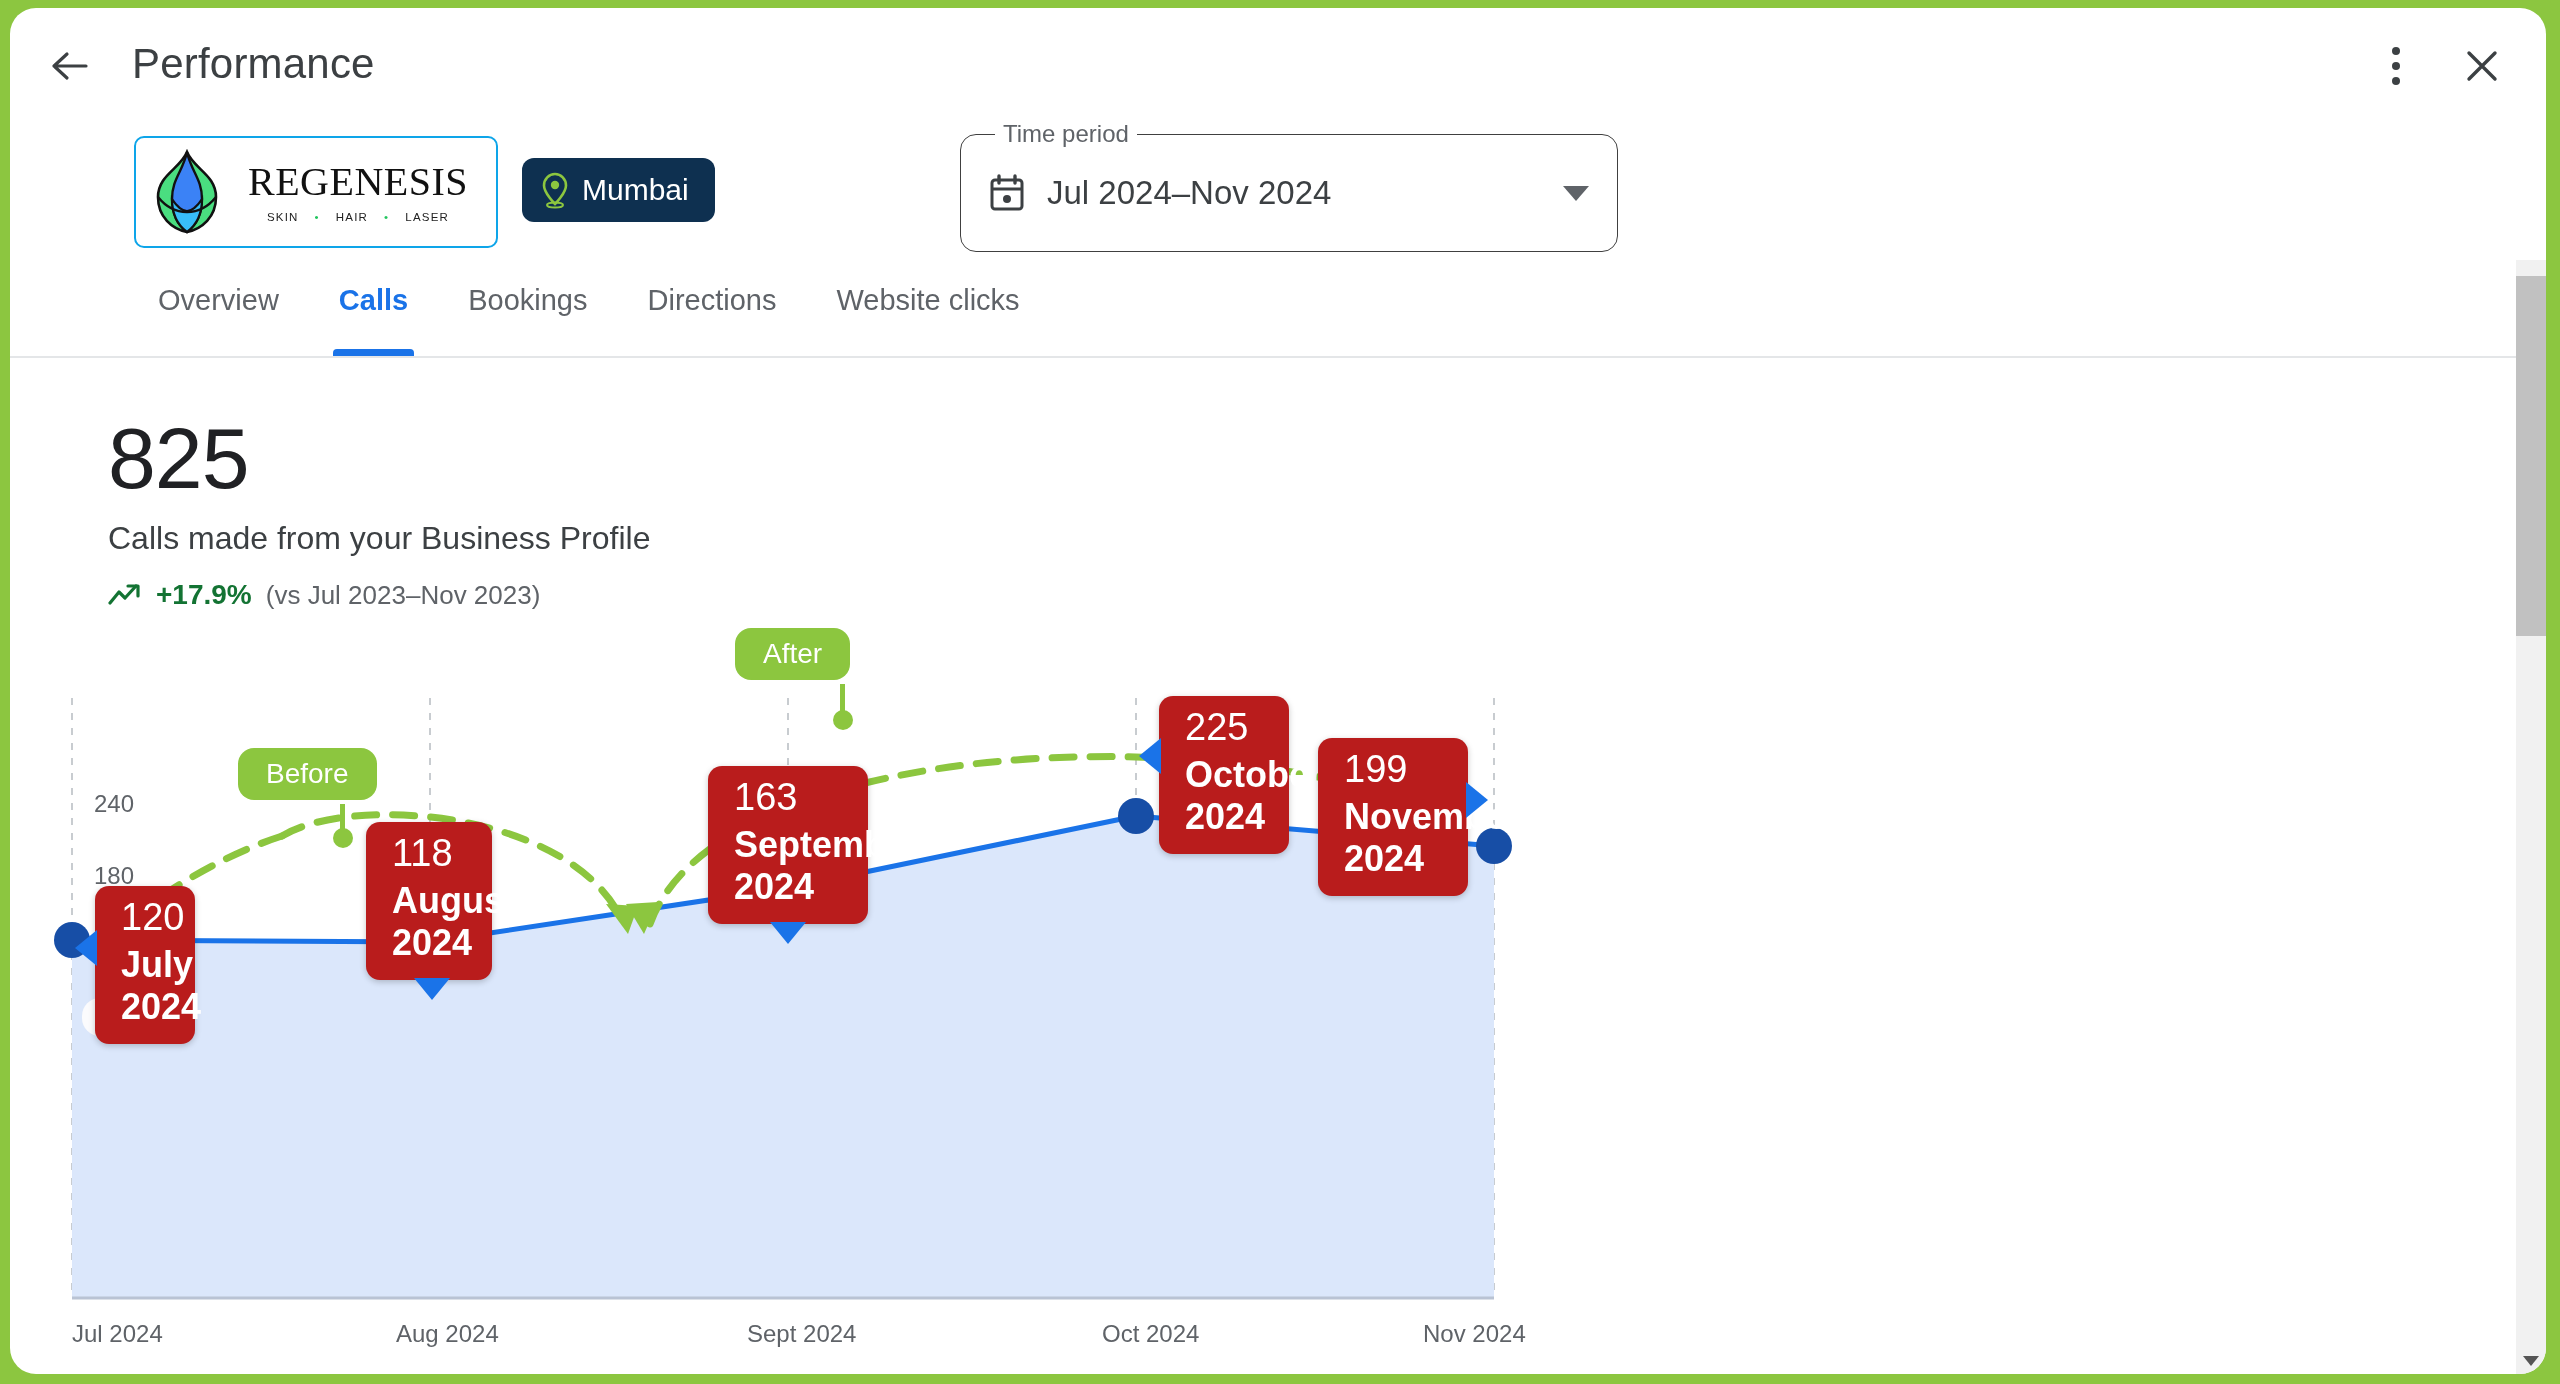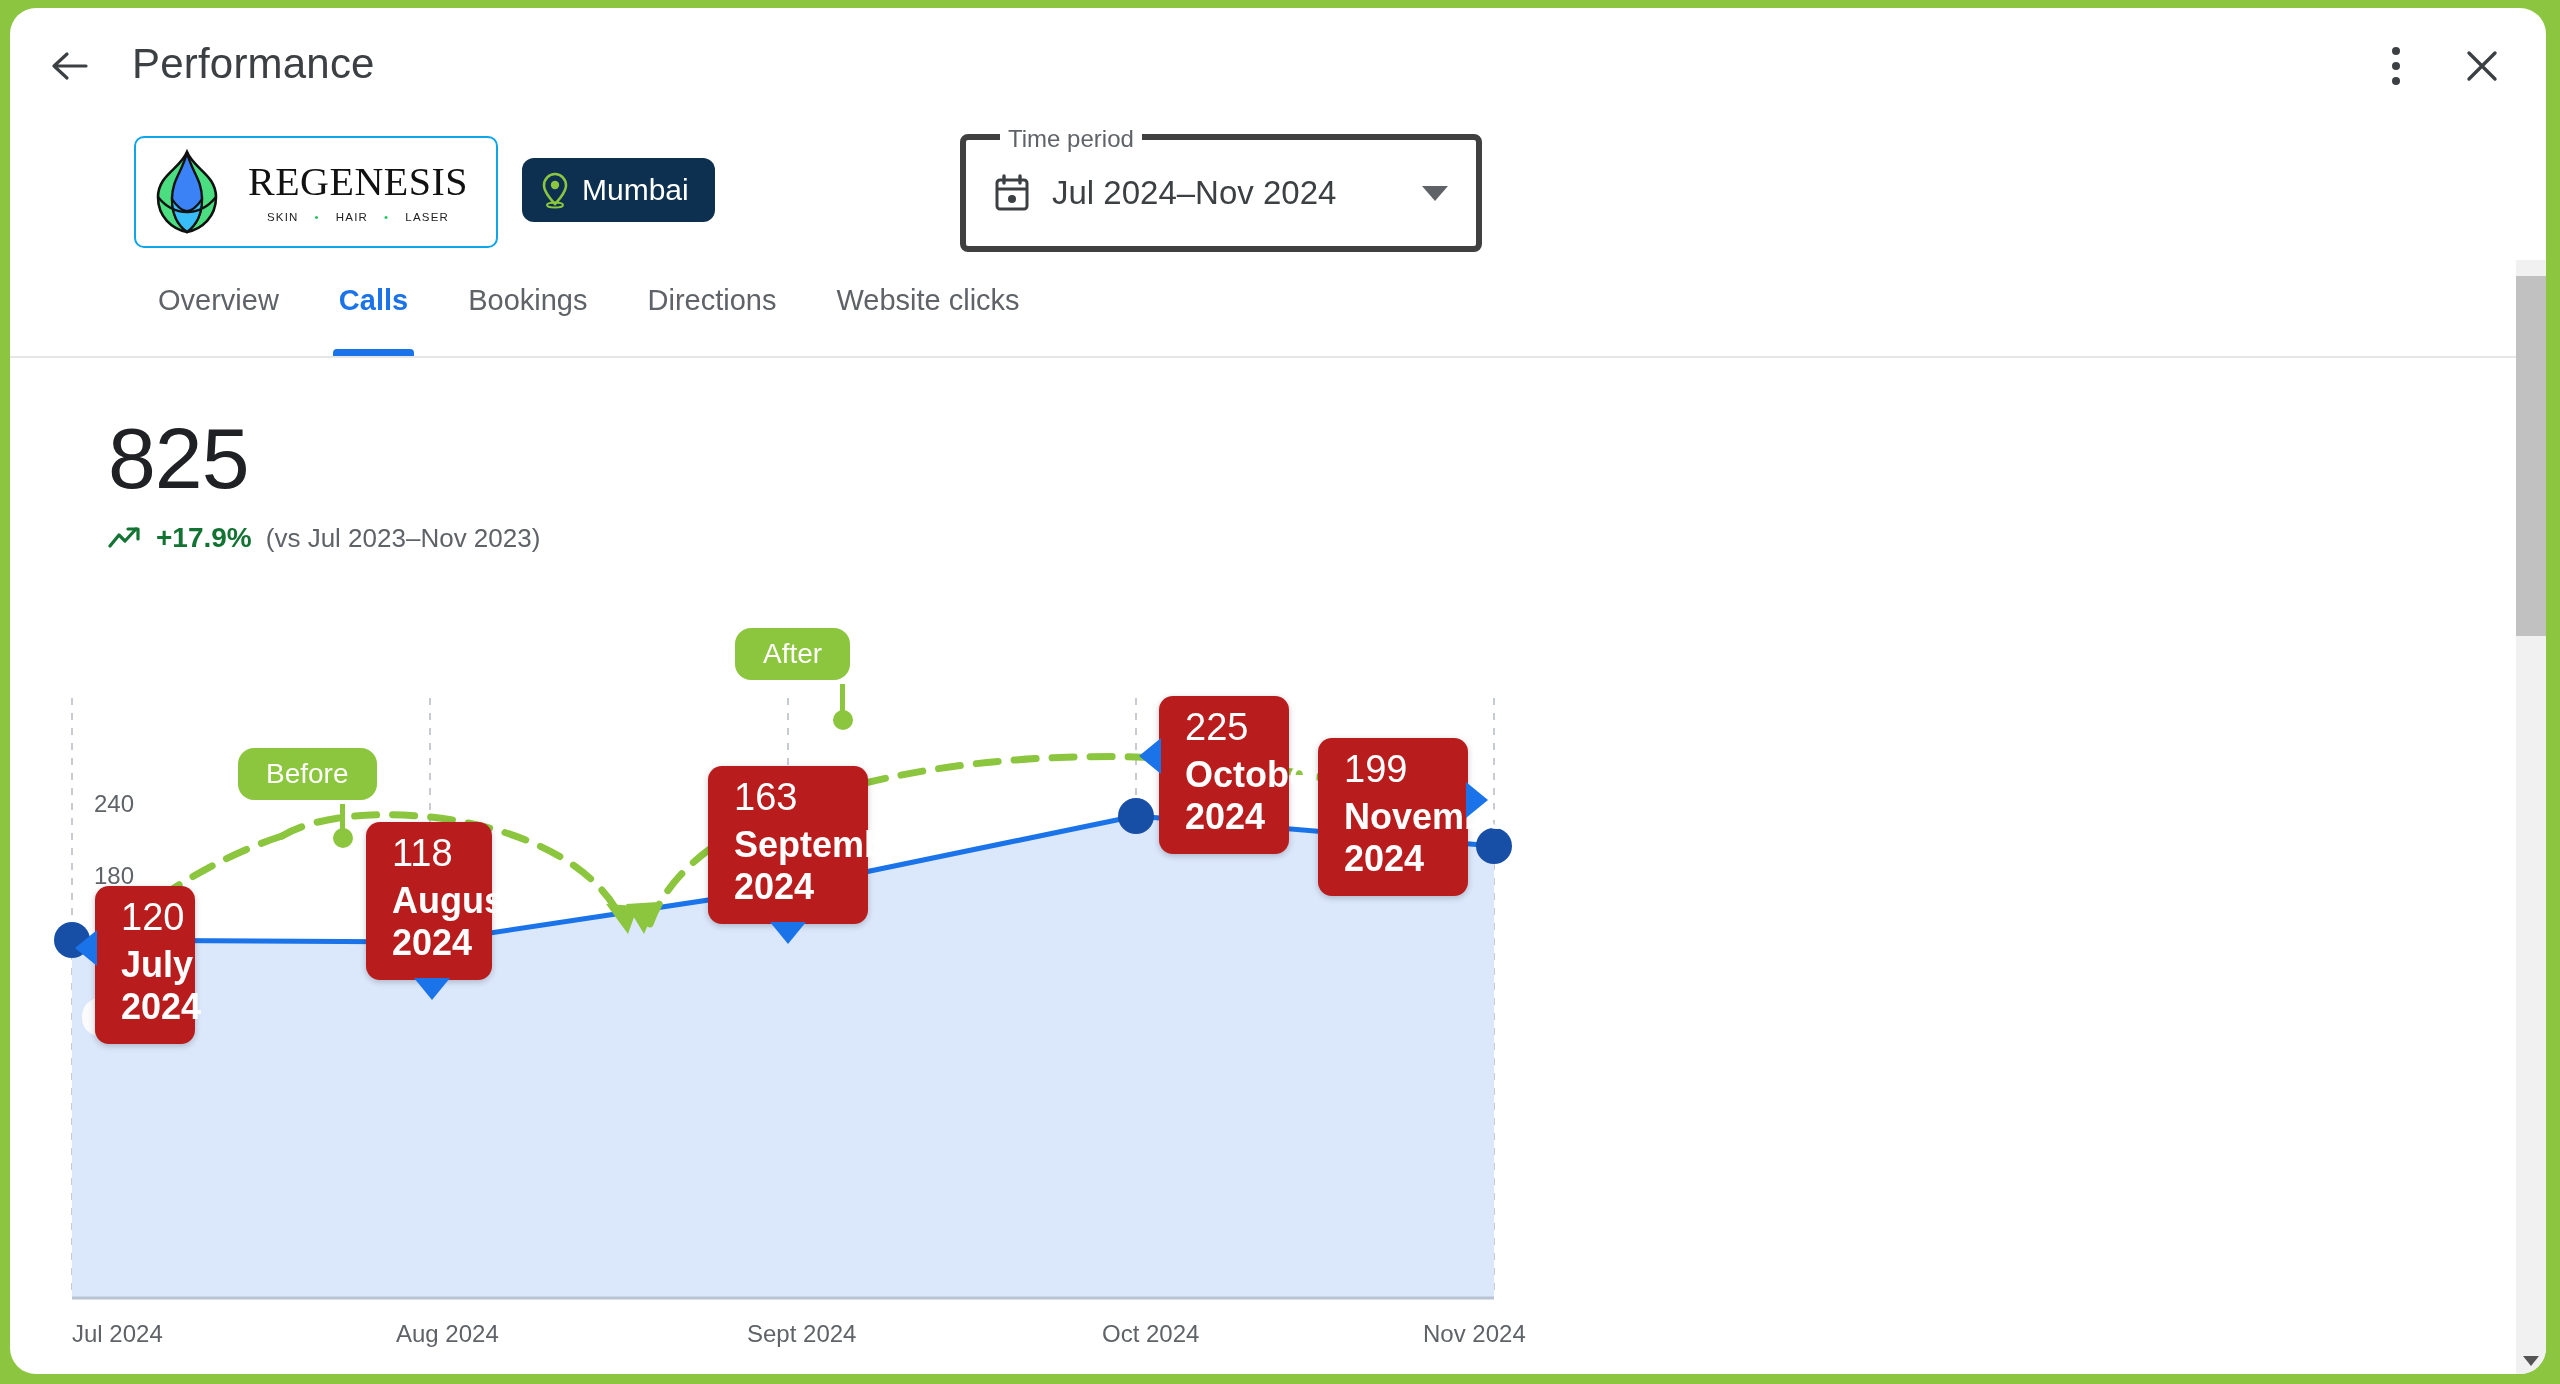--- a/index.html
+++ b/index.html
@@ -71,22 +71,22 @@
   #location-chip {
     position: absolute; left: 512px; top: 32px;
     height: 64px; padding: 0 26px 0 18px;
     background: #0e3050; border-radius: 12px;
     display: flex; align-items: center; gap: 12px; cursor: pointer;
   }
   #location-chip span { color: #fff; font-size: 30px; }
 
   #timeperiod {
     position: absolute; left: 950px; top: 8px;
-    width: 522px; height: 118px;
-    border: 6px solid #404040; border-radius: 8px;
+    width: 658px; height: 118px;
+    border: 1px solid #404040; border-radius: 16px;
     cursor: pointer;
   }
   #timeperiod-legend {
     position: absolute; left: 34px; top: -15px;
     background: #fff; padding: 0 8px;
     font-size: 24px; color: #5f6368;
   }
   #timeperiod-inner {
     position: absolute; inset: 0;
     display: flex; align-items: center; padding: 0 28px;
@@ -239,20 +239,21 @@
   <div id="tabs">
     <div class="tab">Overview</div>
     <div class="tab active">Calls</div>
     <div class="tab">Bookings</div>
     <div class="tab">Directions</div>
     <div class="tab">Website clicks</div>
   </div>
 
   <div id="summary">
     <div id="big-number">825</div>
+    <div id="summary-label">Calls made from your Business Profile</div>
     <div id="delta-row">
       <svg id="delta-icon" viewBox="0 0 34 26">
         <path d="M2 21 L11 10 L17 16 L28 4" fill="none" stroke="#137333" stroke-width="3.2" stroke-linecap="round" stroke-linejoin="round"></path>
         <path d="M20 4 H30 V14" fill="none" stroke="#137333" stroke-width="3.2" stroke-linecap="round" stroke-linejoin="round"></path>
       </svg>
       <div id="delta-value">+17.9%</div>
       <div id="delta-compare">(vs Jul 2023–Nov 2023)</div>
     </div>
   </div>
 

